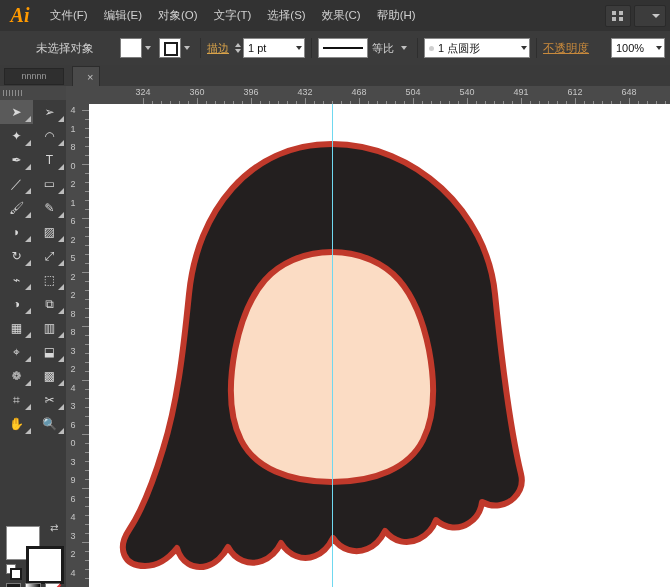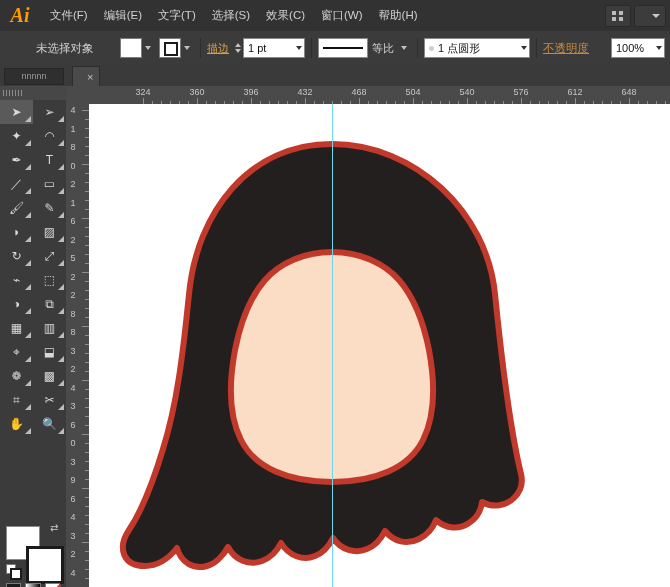--- a/index.html
+++ b/index.html
@@ -176,24 +176,24 @@
 </head>
 <body>
 
 <div class="app">
 
   <div class="menubar">
     <div class="ai-logo">Ai</div>
     <div class="menu-items">
       <div class="menu-item">文件(F)</div>
       <div class="menu-item">编辑(E)</div>
+      <div class="menu-item">对象(O)</div>
       <div class="menu-item">文字(T)</div>
       <div class="menu-item">选择(S)</div>
       <div class="menu-item">效果(C)</div>
-      <div class="menu-item">窗口(W)</div>
       <div class="menu-item">帮助(H)</div>
     </div>
     <div class="menubar-right">
       <div class="mb-btn">
         <span class="grid-ico"></span>
       </div>
       <div class="mb-btn mb-btn2">
         <span class="caret"></span>
       </div>
     </div>
@@ -464,21 +464,21 @@
       <div class="tickmark minor" style="left: 360px;"></div>
       <div class="tickmark minor" style="left: 369px;"></div>
       <div class="tickmark" style="left: 378px;"></div>
       <div class="tlabel" style="left: 378px;">540</div>
       <div class="tickmark minor" style="left: 387px;"></div>
       <div class="tickmark minor" style="left: 396px;"></div>
       <div class="tickmark minor" style="left: 405px;"></div>
       <div class="tickmark minor" style="left: 414px;"></div>
       <div class="tickmark minor" style="left: 423px;"></div>
       <div class="tickmark" style="left: 432px;"></div>
-      <div class="tlabel" style="left: 432px;">576</div>
+      <div class="tlabel" style="left: 432px;">491</div>
       <div class="tickmark minor" style="left: 441px;"></div>
       <div class="tickmark minor" style="left: 450px;"></div>
       <div class="tickmark minor" style="left: 459px;"></div>
       <div class="tickmark minor" style="left: 468px;"></div>
       <div class="tickmark minor" style="left: 477px;"></div>
       <div class="tickmark" style="left: 486px;"></div>
       <div class="tlabel" style="left: 486px;">612</div>
       <div class="tickmark minor" style="left: 495px;"></div>
       <div class="tickmark minor" style="left: 504px;"></div>
       <div class="tickmark minor" style="left: 513px;"></div>

